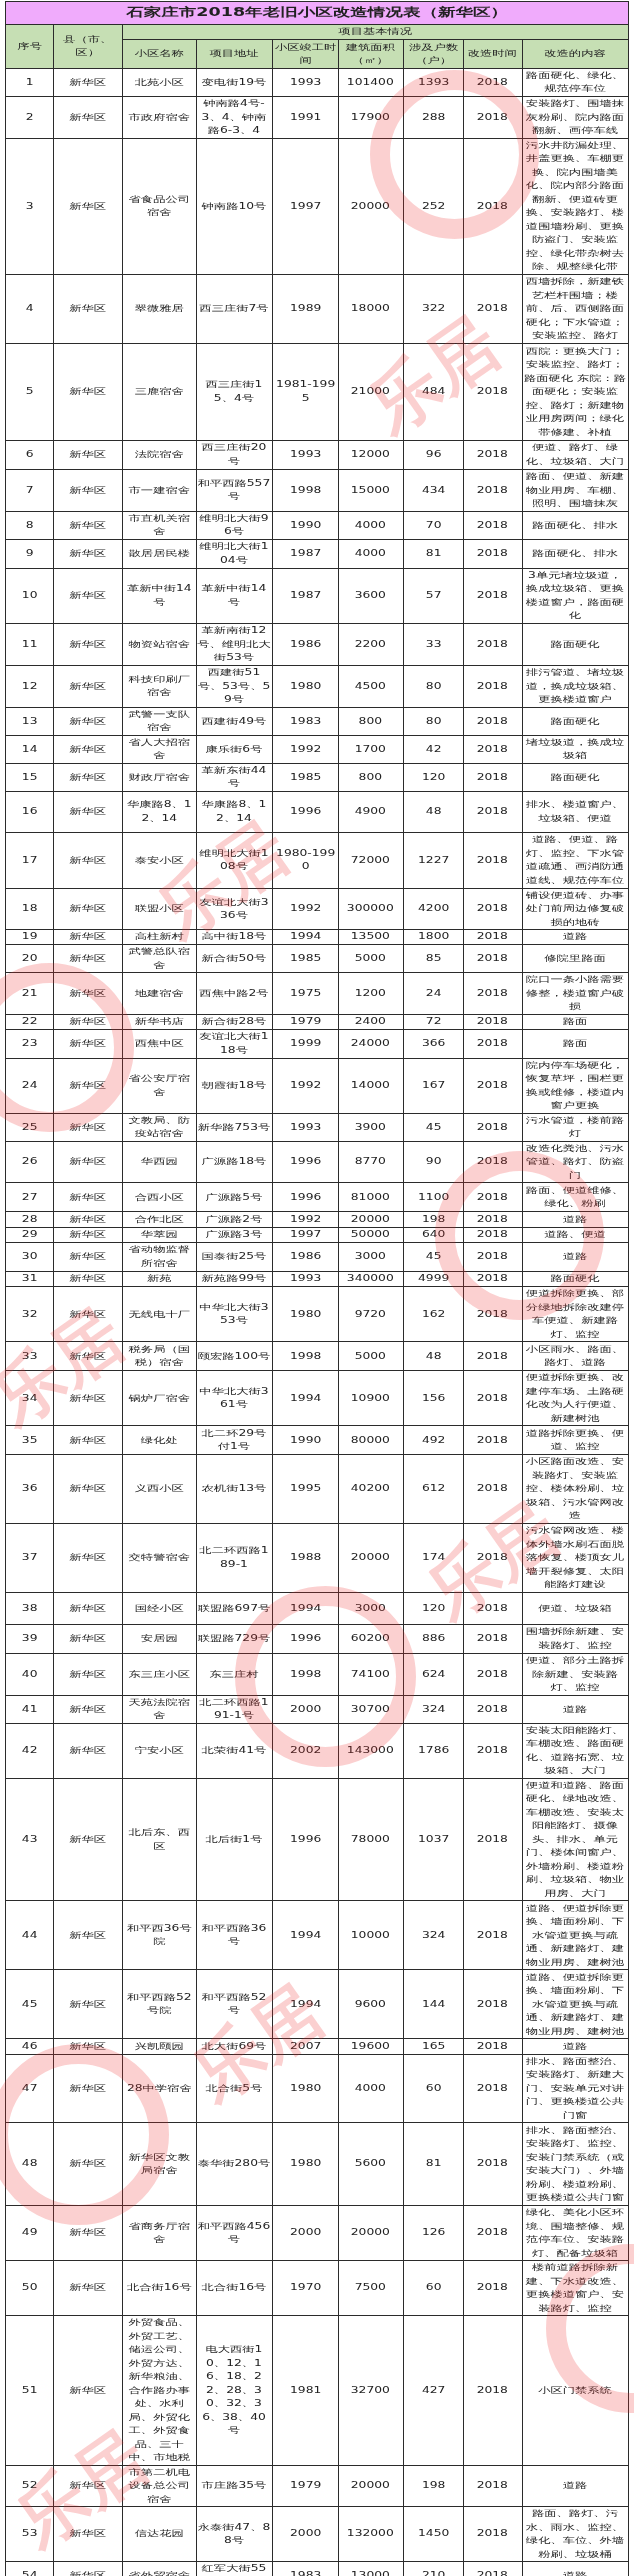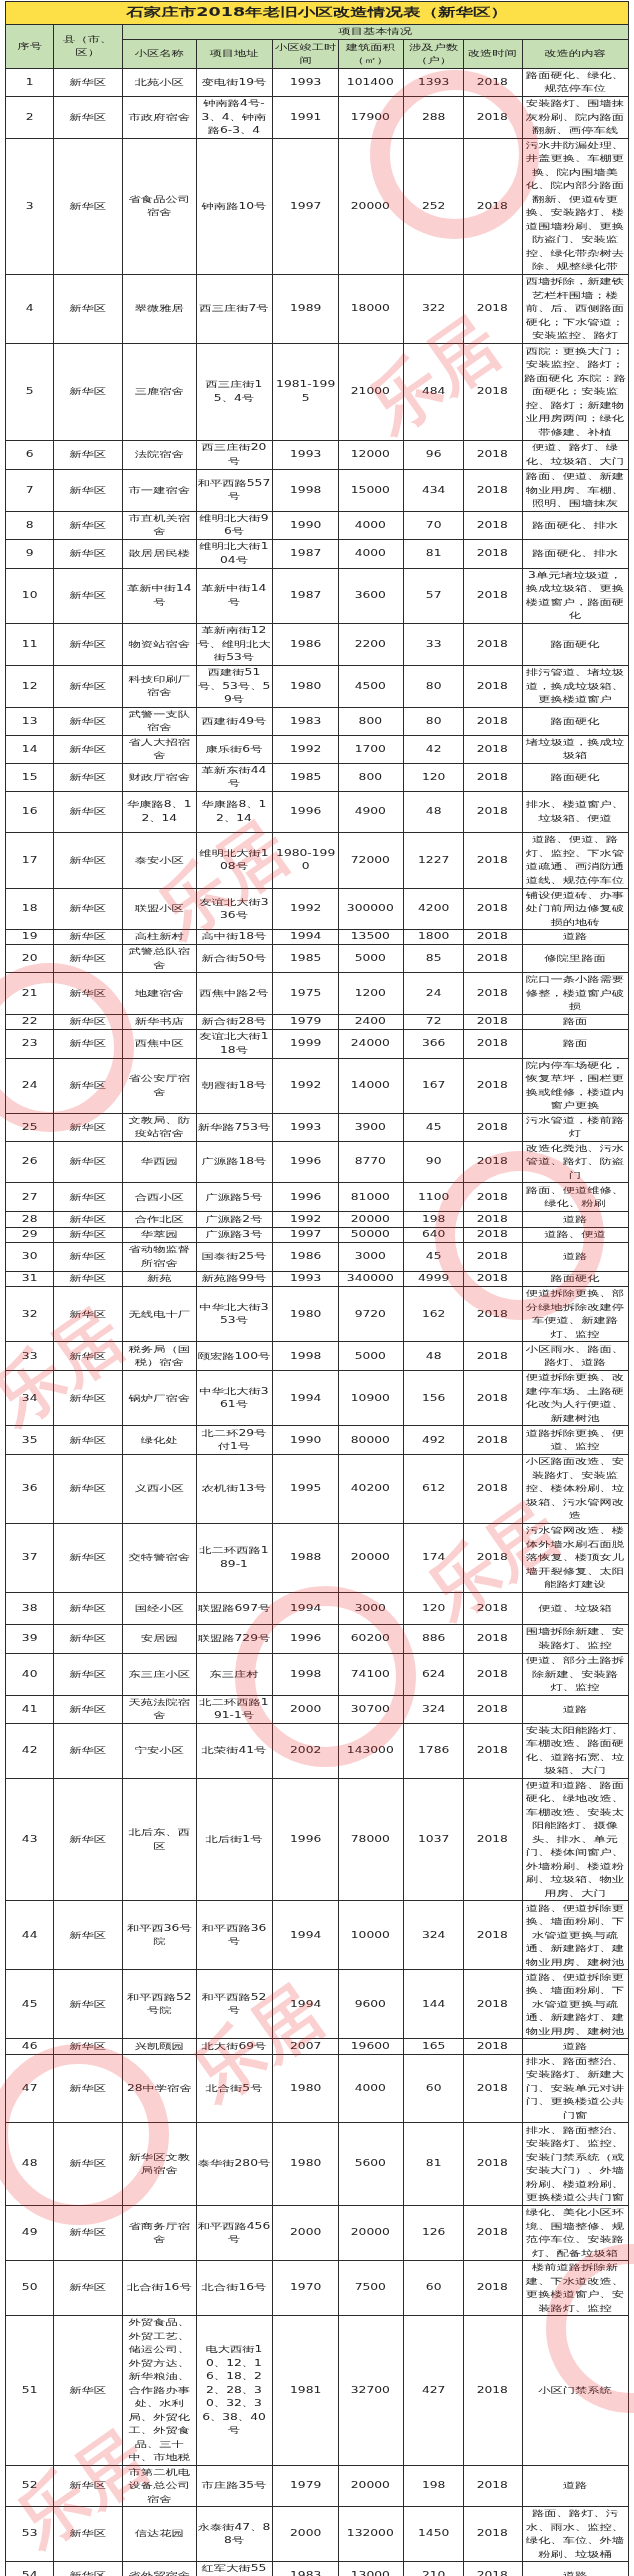--- a/index.html
+++ b/index.html
@@ -1,21 +1,21 @@
 <!DOCTYPE html>
 <html style="font-size:9.4px"><head>
 <meta charset="utf-8">
 <style>
   html, body { margin:0; padding:0; background:#ffffff; }
   body { width:634px; height:2576px; overflow:hidden; position:relative;
          font-family:"DejaVu Sans","Liberation Sans",sans-serif; color:#222; }
   table.sheet { position:absolute; left:4.7px; top:0.6px; border-collapse:collapse; table-layout:fixed; width:623px; }
   table.sheet td, table.sheet th { border:0.9px solid #2b2b2b; padding:0; text-align:center; vertical-align:middle; overflow:hidden; }
   .hdr { background:#c6dfb4; font-weight:normal; }
-  .title-cell { background:#fde047; height:22px; }
+  .title-cell { background:#f0abfc; height:22px; }
   .title-cell .t { font-size:11.7px; font-weight:bold; letter-spacing:0; }
   .t { display:block; width:66.6%; margin:0 auto 0 16.7%; transform:scaleX(1.5); transform-origin:center; line-height:13.5px; font-size:8.2px; word-break:break-all; }
   .hdr .t { font-size:8.2px; line-height:13px; }
   col.c0{width:48px} col.c1{width:69px} col.c2{width:74px} col.c3{width:76px}
   col.c4{width:66px} col.c5{width:65px} col.c6{width:60px} col.c7{width:59px} col.c8{width:106px}
   .wm-ring { position:absolute; border:20px solid rgba(235,40,40,0.22); border-radius:50%; pointer-events:none; }
   .wm-txt { position:absolute; font-size:70px; font-weight:bold; color:rgba(235,40,40,0.22); pointer-events:none; transform:rotate(-35deg); font-family:"DejaVu Sans",sans-serif; }
 </style>
 </head>
 <body>

